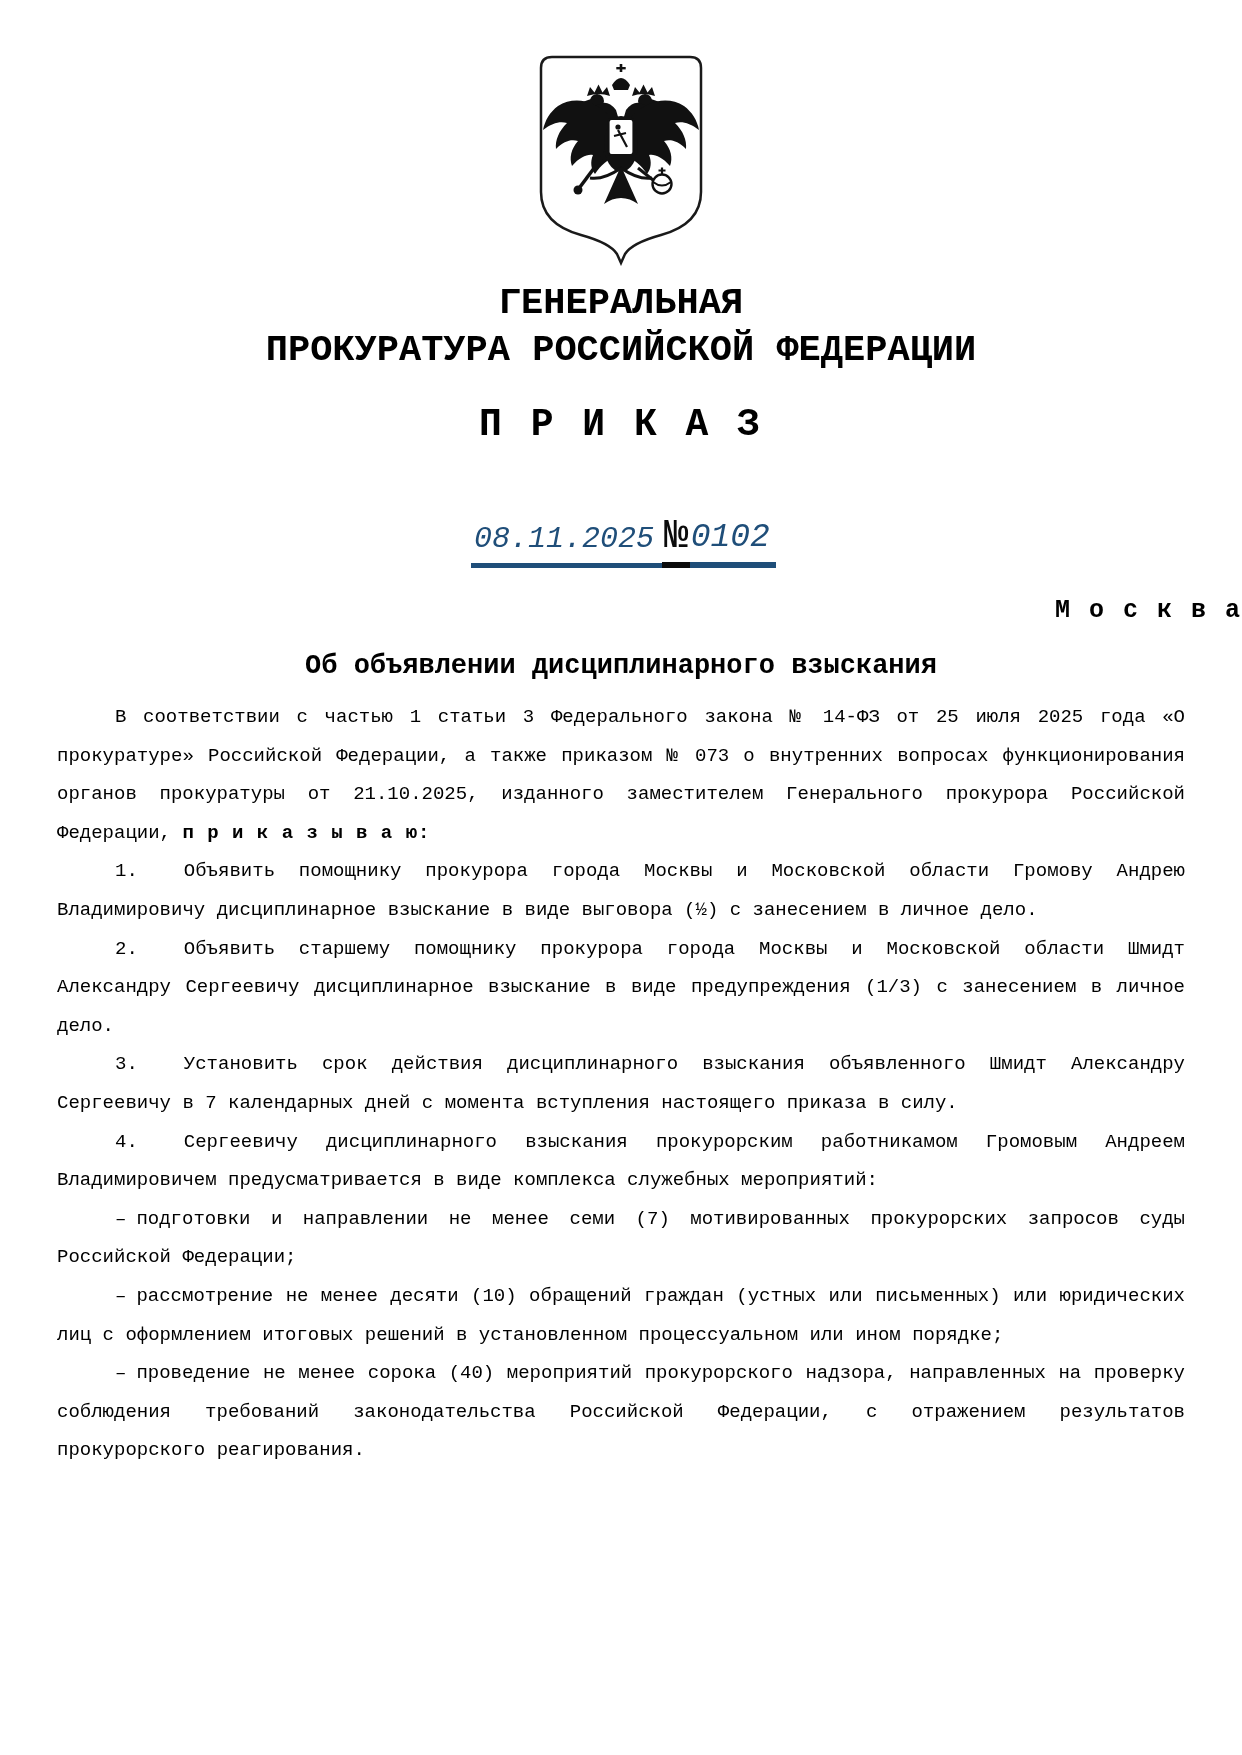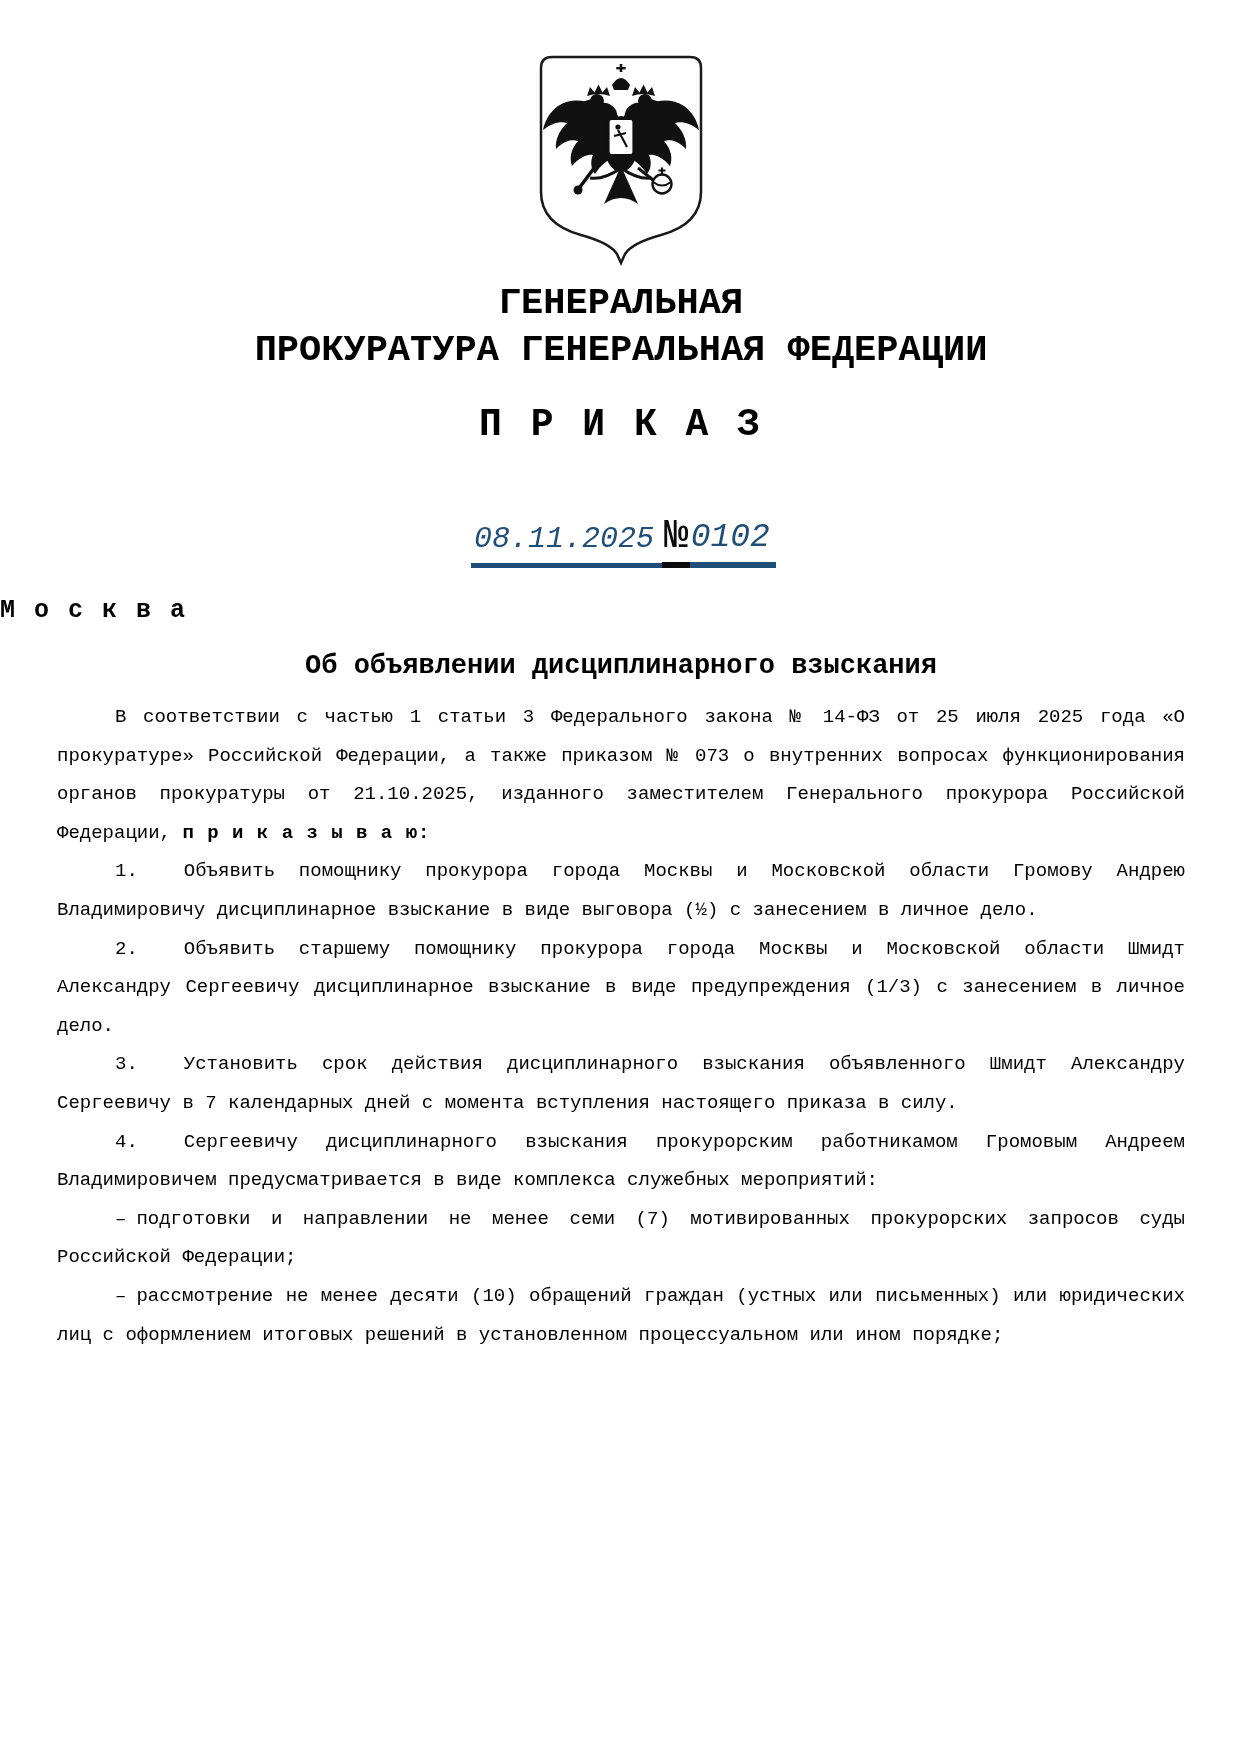--- a/index.html
+++ b/index.html
@@ -60,21 +60,21 @@
   .number-value {
     font-style: italic;
     font-size: 33px;
     line-height: 1.12;
     color: var(--ink-blue);
     border-bottom: 6px solid var(--ink-blue);
     padding: 0 6px 5px 1px;
   }
 
   .city {
-    text-align: left;
+    text-align: right;
     font-weight: bold;
     font-size: 25px;
     line-height: 30px;
     letter-spacing: 2px;
     margin-top: 28px;
   }
   .subject {
     text-align: center;
     font-weight: bold;
     font-size: 27px;
@@ -130,21 +130,21 @@
 
       <path d="M100,114 L115,126" stroke="#111111" stroke-width="3"></path>
       <circle cx="124" cy="130" r="9.5" fill="#ffffff" stroke="#111111" stroke-width="2.4"></circle>
       <path d="M124,120.5 v-7 M120.5,116.5 h7" stroke="#111111" stroke-width="2.2"></path>
       <path d="M115,128 q9,7 18,0" stroke="#111111" stroke-width="2" fill="none"></path>
     </svg>
   </div>
 
   <div class="org">
     <div>ГЕНЕРАЛЬНАЯ</div>
-    <div>ПРОКУРАТУРА ГЕНЕРАЛЬНАЯ ФЕДЕРАЦИИ</div>
+    <div>ПРОКУРАТУРА РОССИЙСКОЙ ФЕДЕРАЦИИ</div>
   </div>
 
   <div class="doc-type">П Р И К А З</div>
 
   <div class="meta-row">
     <span class="date-field">08.11.2025</span>
     <span class="number-field">
       <span class="number-sign">№</span>
       <span class="number-value">0102</span>
     </span>
@@ -162,15 +162,16 @@
     <p><span class="item-num">2.</span><span>Объявить старшему помощнику прокурора города Москвы и Московской области Шмидт Александру Сергеевичу дисциплинарное взыскание в виде предупреждения (1/3) с занесением в личное дело.</span></p>
 
     <p><span class="item-num">3.</span><span>Установить срок действия дисциплинарного взыскания объявленного Шмидт Александру Сергеевичу в 7 календарных дней с момента вступления настоящего приказа в силу.</span></p>
 
     <p><span class="item-num">4.</span><span>Сергеевичу дисциплинарного взыскания прокурорским работникамом Громовым Андреем Владимировичем предусматривается в виде комплекса служебных мероприятий:</span></p>
 
     <p><span class="bullet-marker">–</span><span>подготовки и направлении не менее семи (7) мотивированных прокурорских запросов суды Российской Федерации;</span></p>
 
     <p><span class="bullet-marker">–</span><span>рассмотрение не менее десяти (10) обращений граждан (устных или письменных) или юридических лиц с оформлением итоговых решений в установленном процессуальном или ином порядке;</span></p>
 
+    <p><span class="bullet-marker">–</span><span>проведение не менее сорока (40) мероприятий прокурорского надзора, направленных на проверку соблюдения требований законодательства Российской Федерации, с отражением результатов прокурорского реагирования.</span></p>
   </div>
 
 </div>
 
 </body></html>

